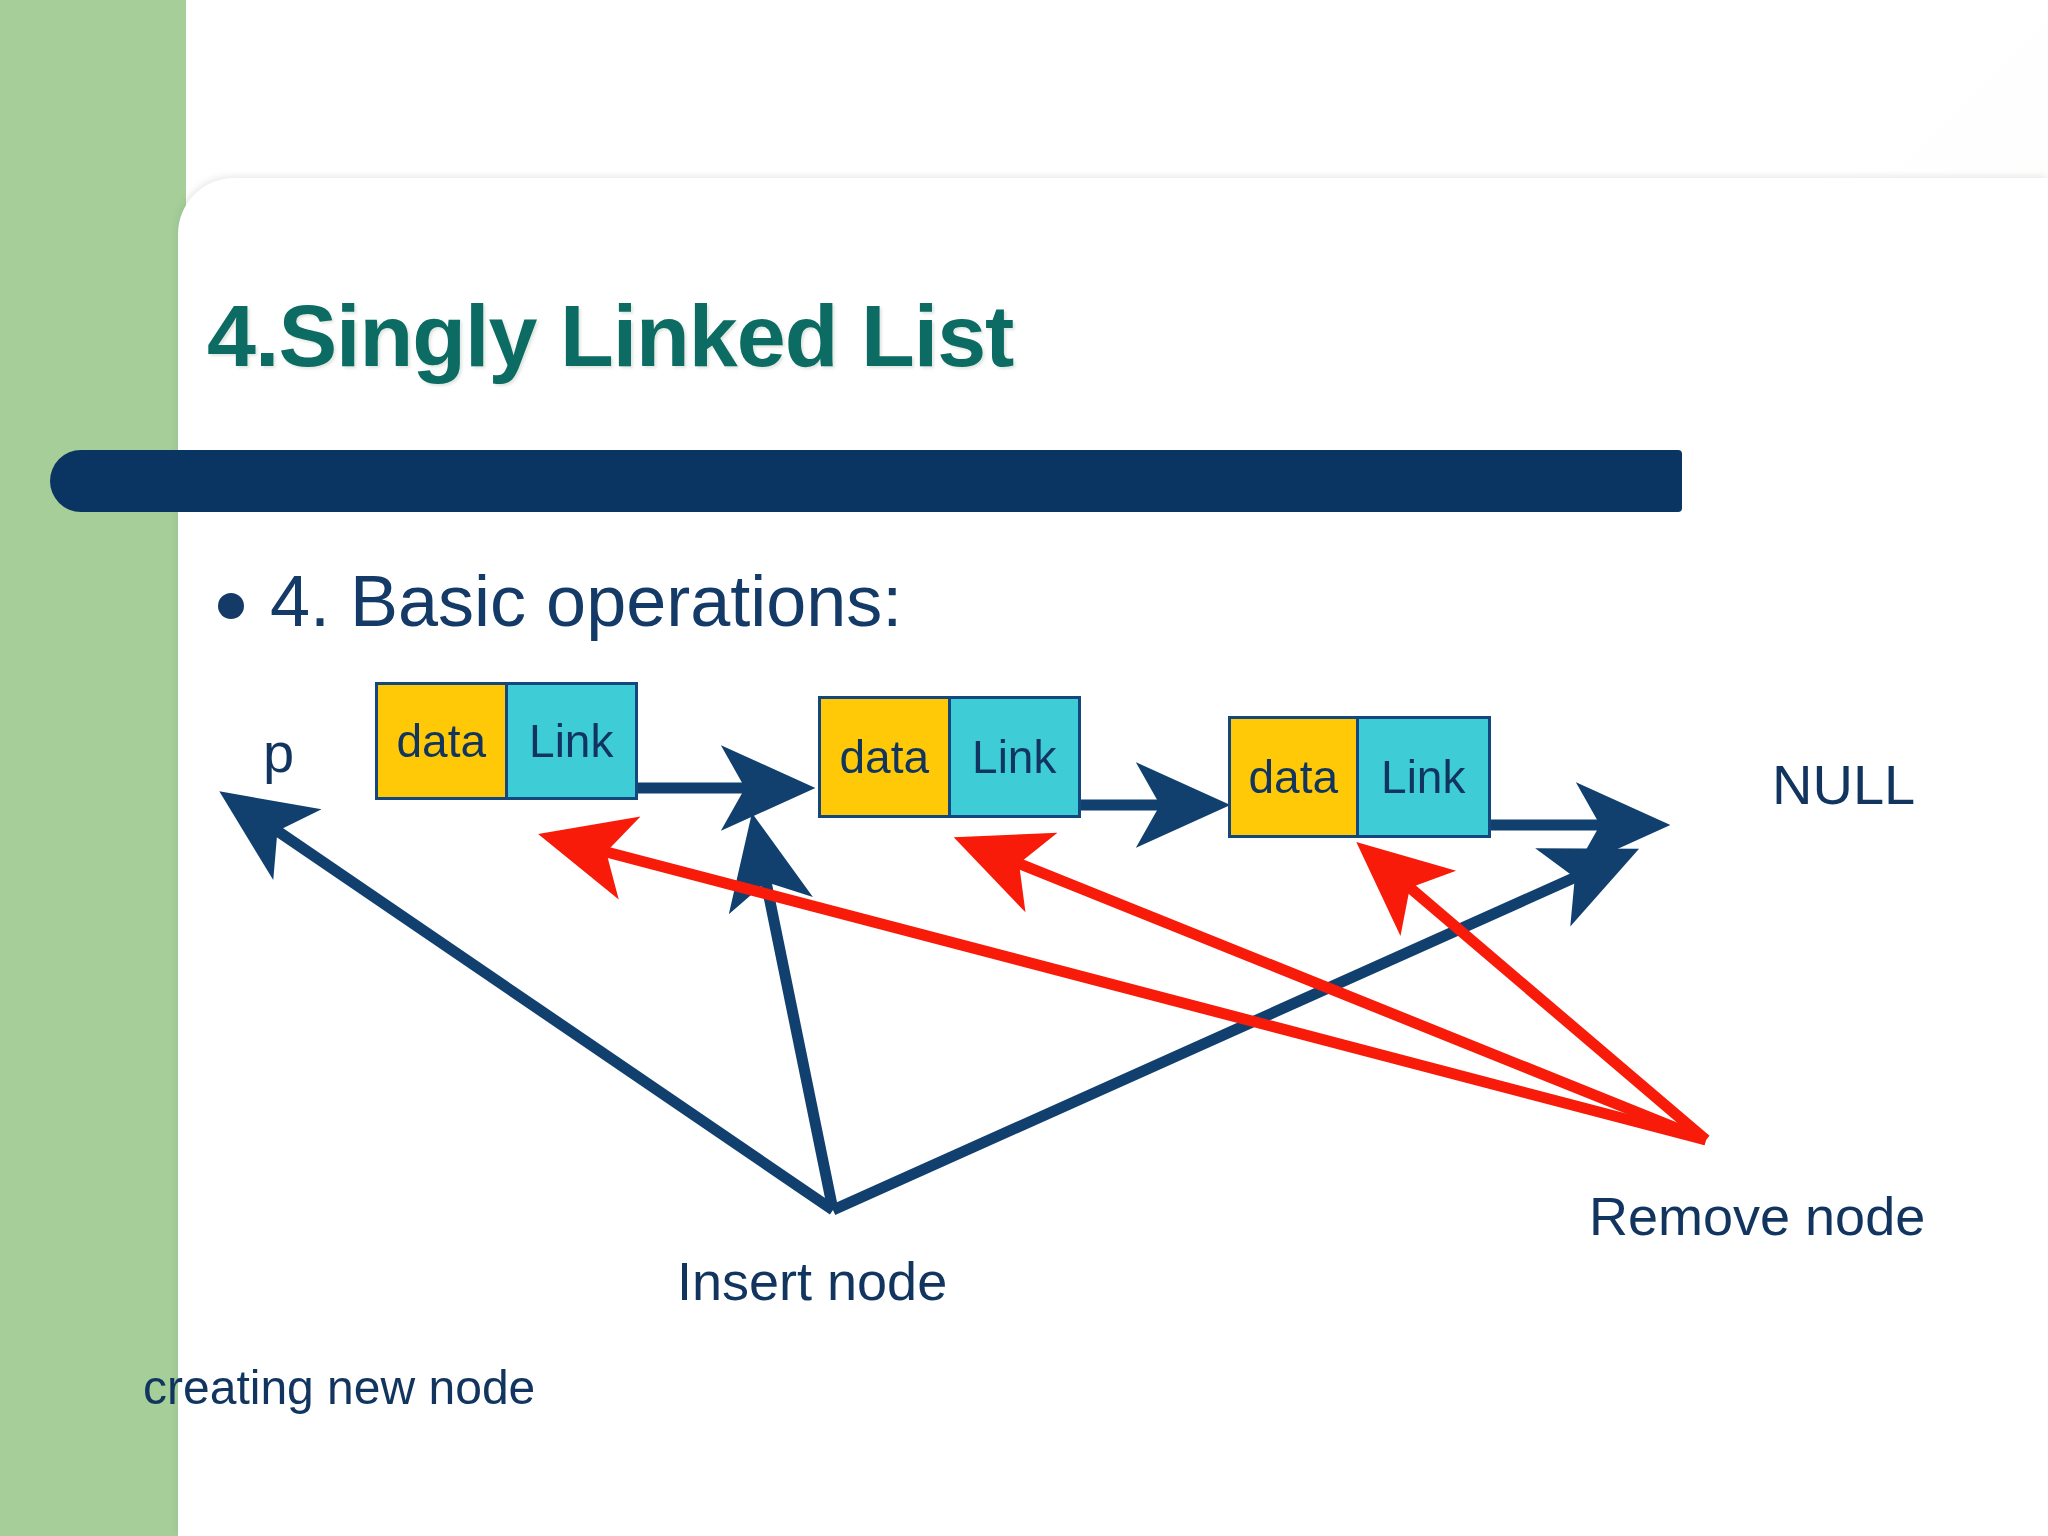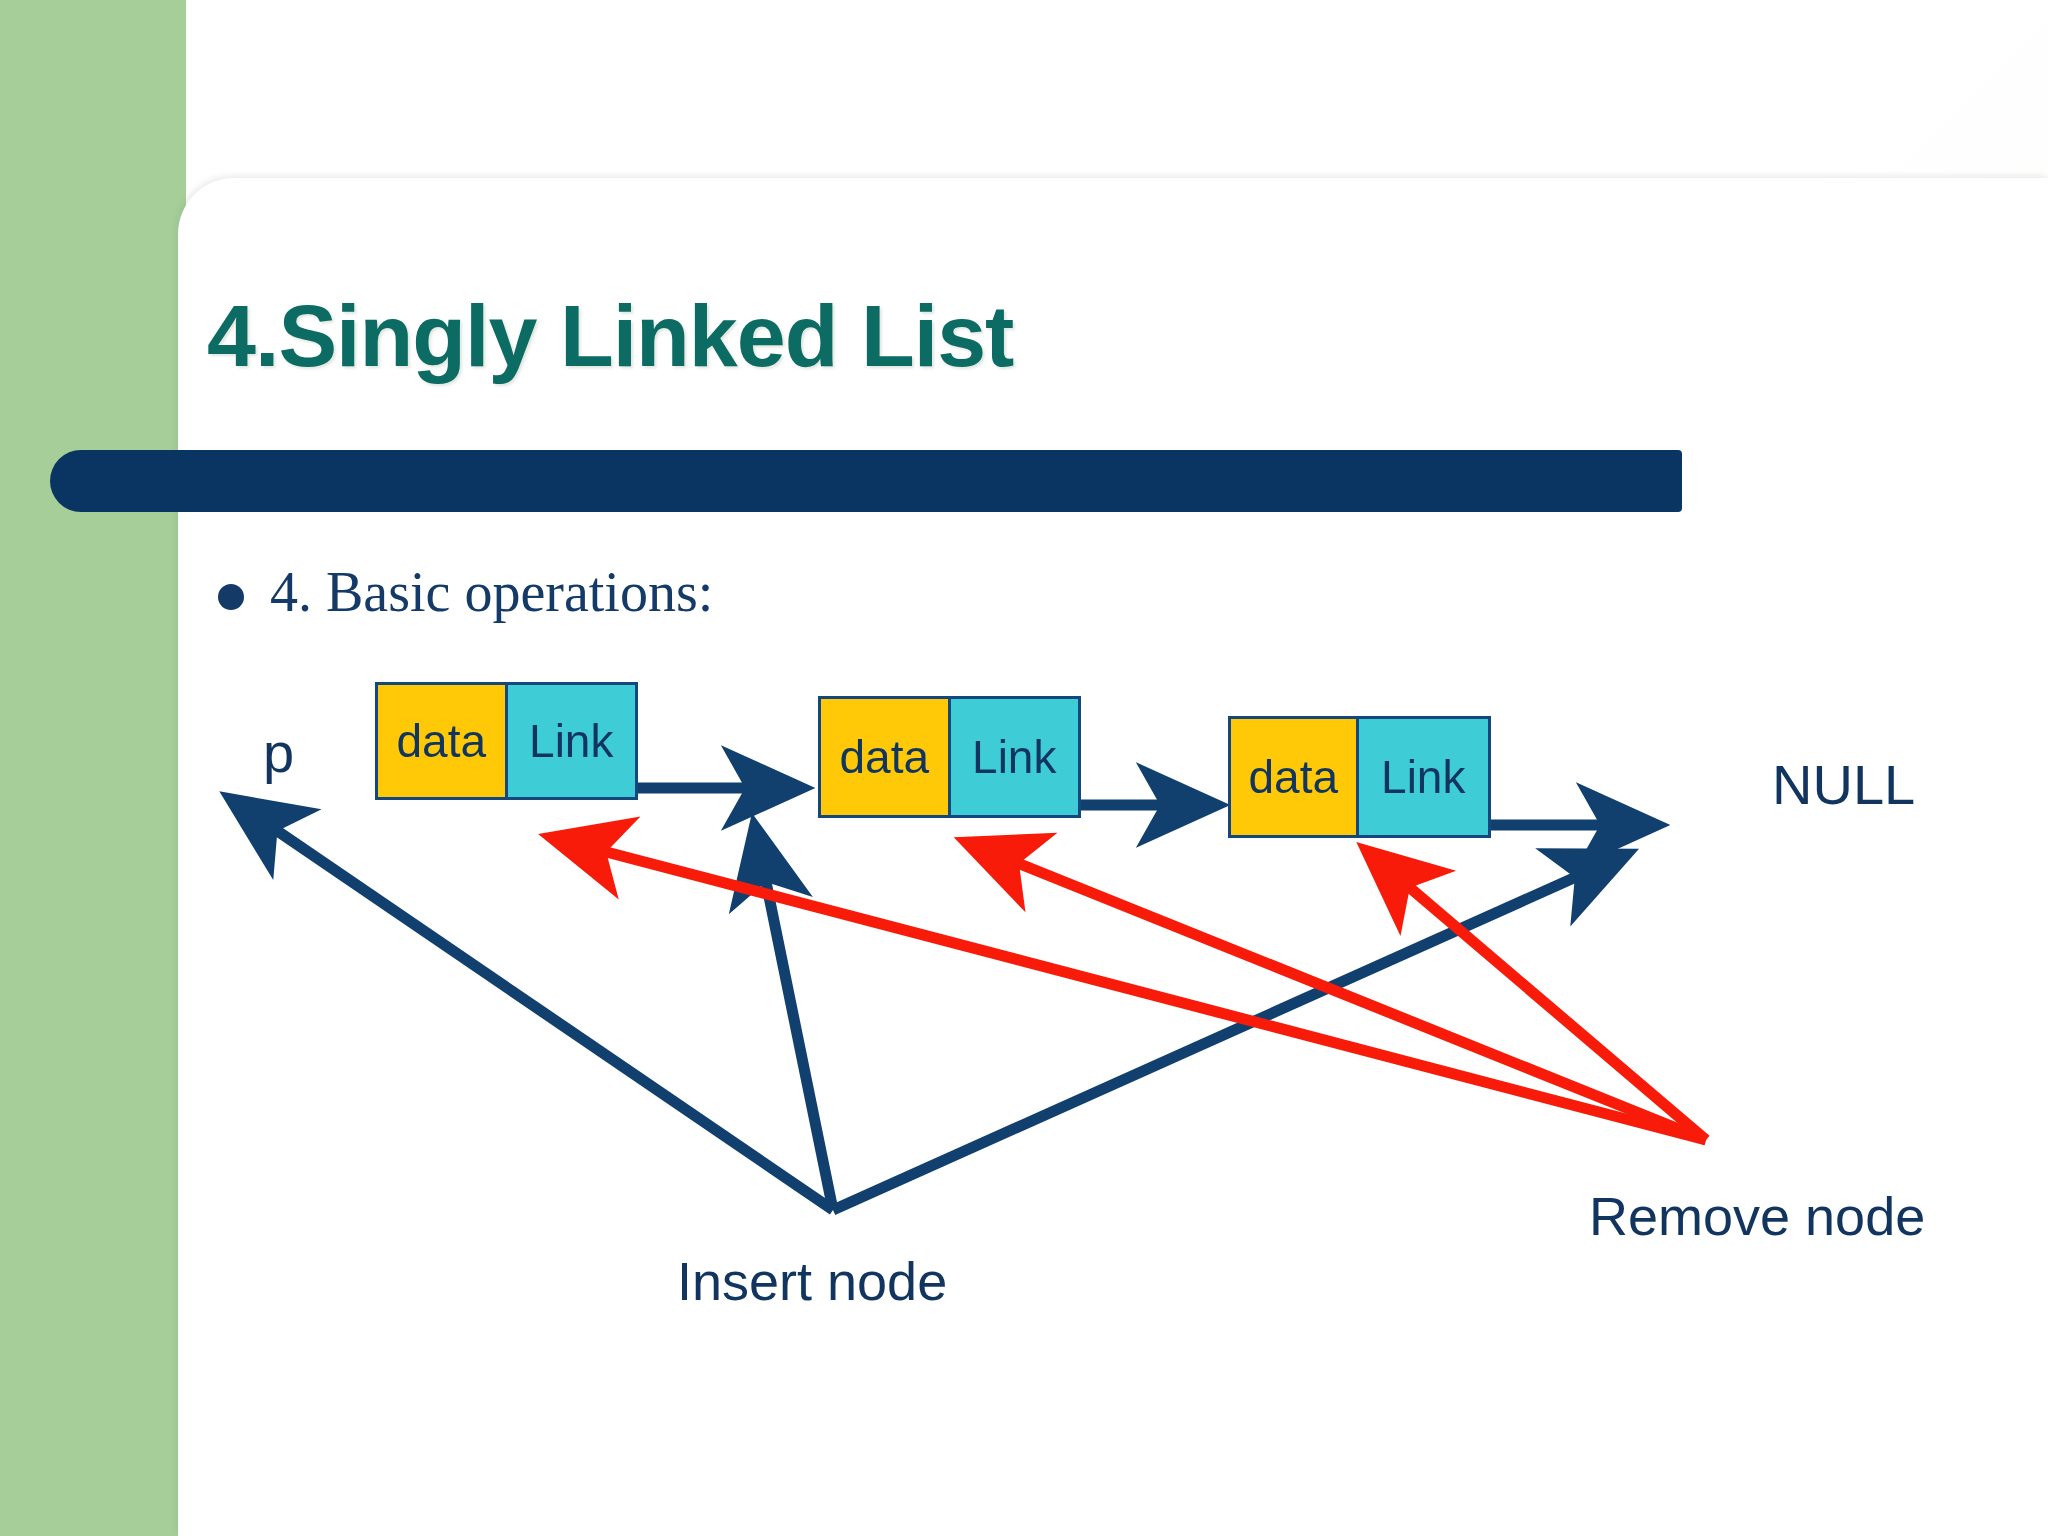--- a/index.html
+++ b/index.html
@@ -53,21 +53,21 @@
   
   .bullet-row{
     position:absolute;left:218px;top:560px;
     display:flex;align-items:center;gap:26px;
   }
   .bullet-dot{
     width:26px;height:26px;border-radius:50%;
     background:#143a68;display:block;margin-top:10px;
   }
   .bullet-text{
-    font-size:56px;color:#143a68;white-space:nowrap;font-family:Liberation Serif, serif;
+    font-size:72px;color:#143a68;white-space:nowrap;
   }
   
   .node{
     position:absolute;
     display:flex;
     border:3px solid #15477f;
     box-sizing:border-box;
   }
   .cell{
     display:flex;align-items:center;justify-content:center;
@@ -178,14 +178,15 @@
 
   <div class="node" id="node-3">
     <div class="cell cell-data">data</div>
     <div class="cell cell-link">Link</div>
   </div>
 
   <div class="label-p">p</div>
   <div class="label-null">NULL</div>
   <div class="label-insert">Insert node</div>
   <div class="label-remove">Remove node</div>
+  <div class="label-creating">creating new node</div>
 
 </div>
 
 </body></html>

